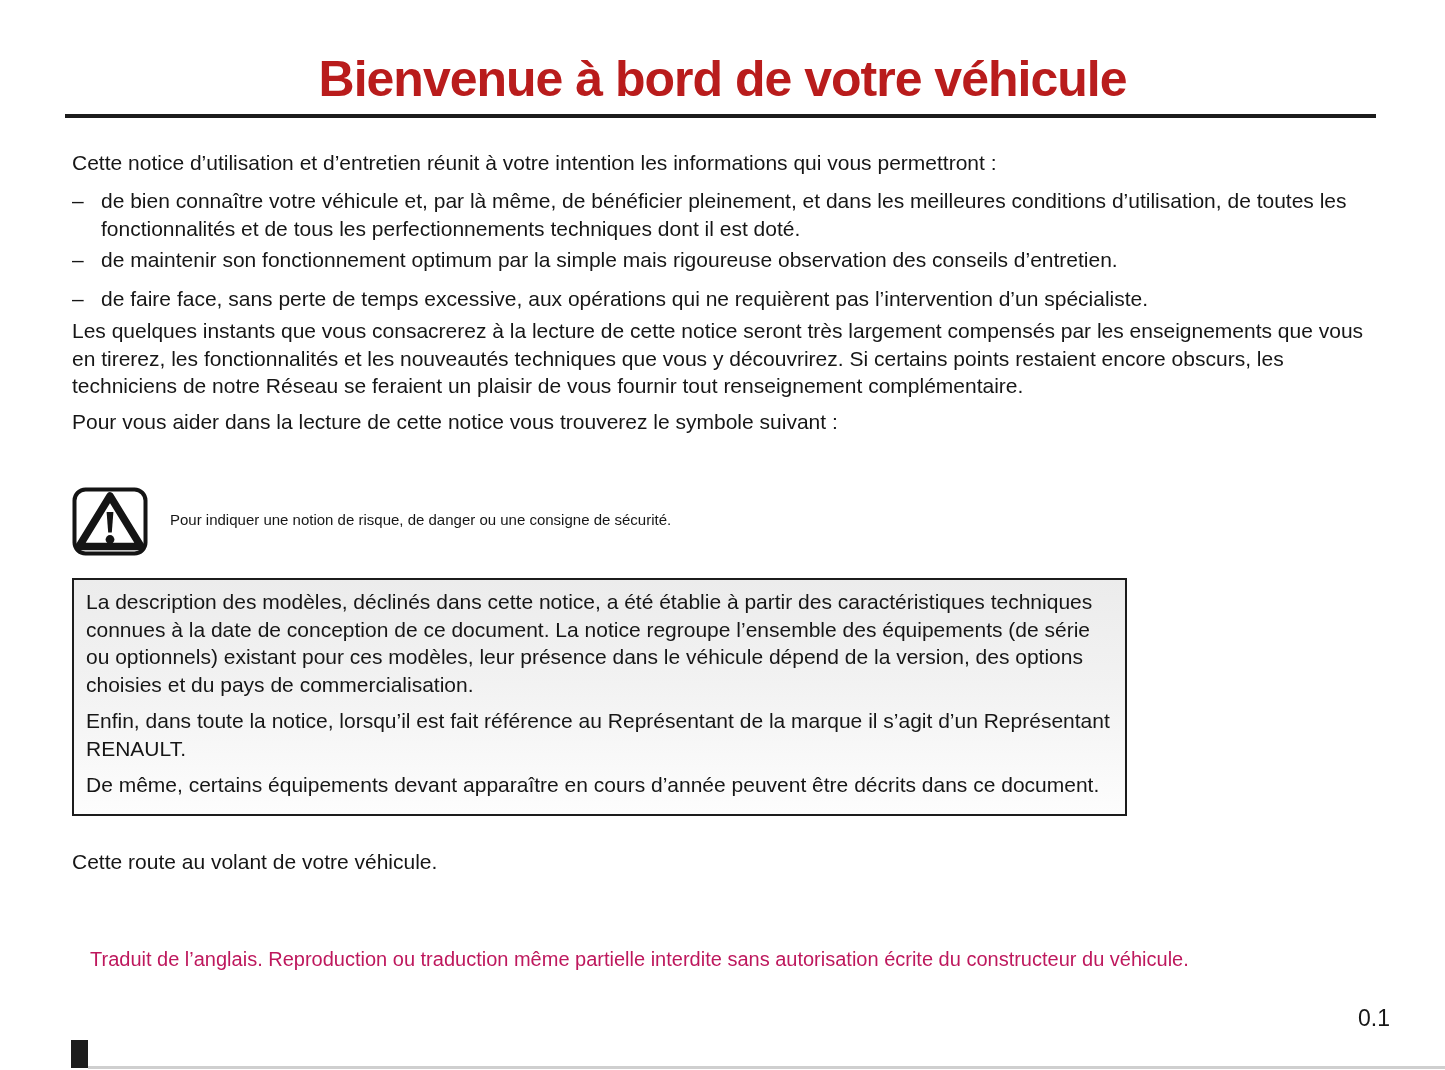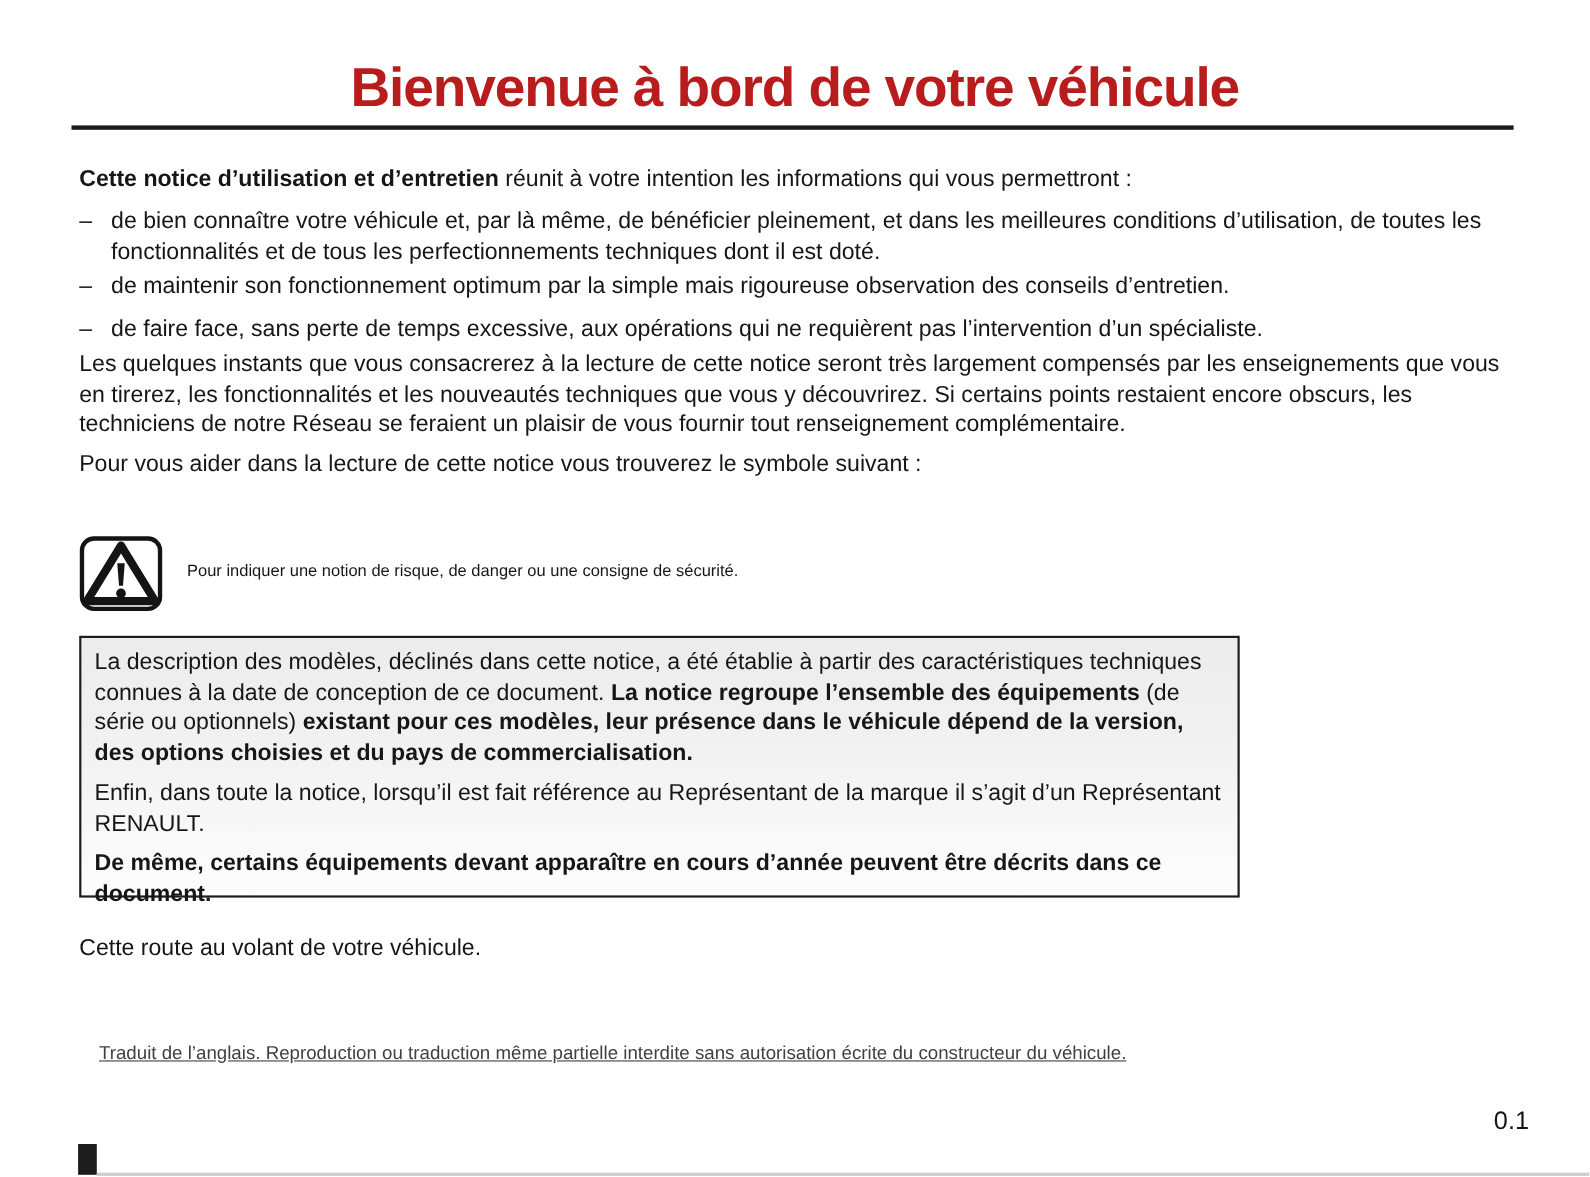--- a/index.html
+++ b/index.html
@@ -31,30 +31,30 @@
   .warning-icon { position:absolute; top:487px; left:72px; width:76px; height:69px; }
   .warning-text { position:absolute; top:511px; left:170px; width:1150px;
                   font-size:15px; font-weight:normal; }
 
   .notice-box { position:absolute; top:578px; left:72px; width:1055px; height:238px;
                 border:2px solid #1c1c1c; padding:8px 12px;
                 background:linear-gradient(180deg,#ececec 0%, #f2f2f2 45%, #fdfdfd 100%);
                 font-size:21px; line-height:27.5px; }
   .notice-box p { margin:0 0 9px 0; }
 
-  .footnote { position:absolute; top:948px; left:90px; font-size:17px; color:#404040;text-decoration:underline; }
+  .footnote { position:absolute; top:948px; left:90px; font-size:20px; color:#be185d; }
   .page-number { position:absolute; top:1005px; left:1280px; width:110px;
                  text-align:right; font-size:23px; }
 
   .binding-mark { position:absolute; top:1040px; left:71px; width:17px; height:28px;
                   background:#1c1c1c; }
   .page-edge { position:absolute; top:1066px; left:88px; width:1357px; height:3px;
                background:#cfcfcf; }
 
-  strong { font-weight:bold; }
+  strong { font-weight:normal; }
 </style>
 </head>
 <body>
 
 <div class="page">
 
   <h1 class="title">Bienvenue à bord de votre véhicule</h1>
   <div class="title-rule"></div>
 
   <p class="text intro"><strong>Cette notice d’utilisation et d’entretien</strong><span> réunit à votre intention les informations qui vous permettront :</span></p>

